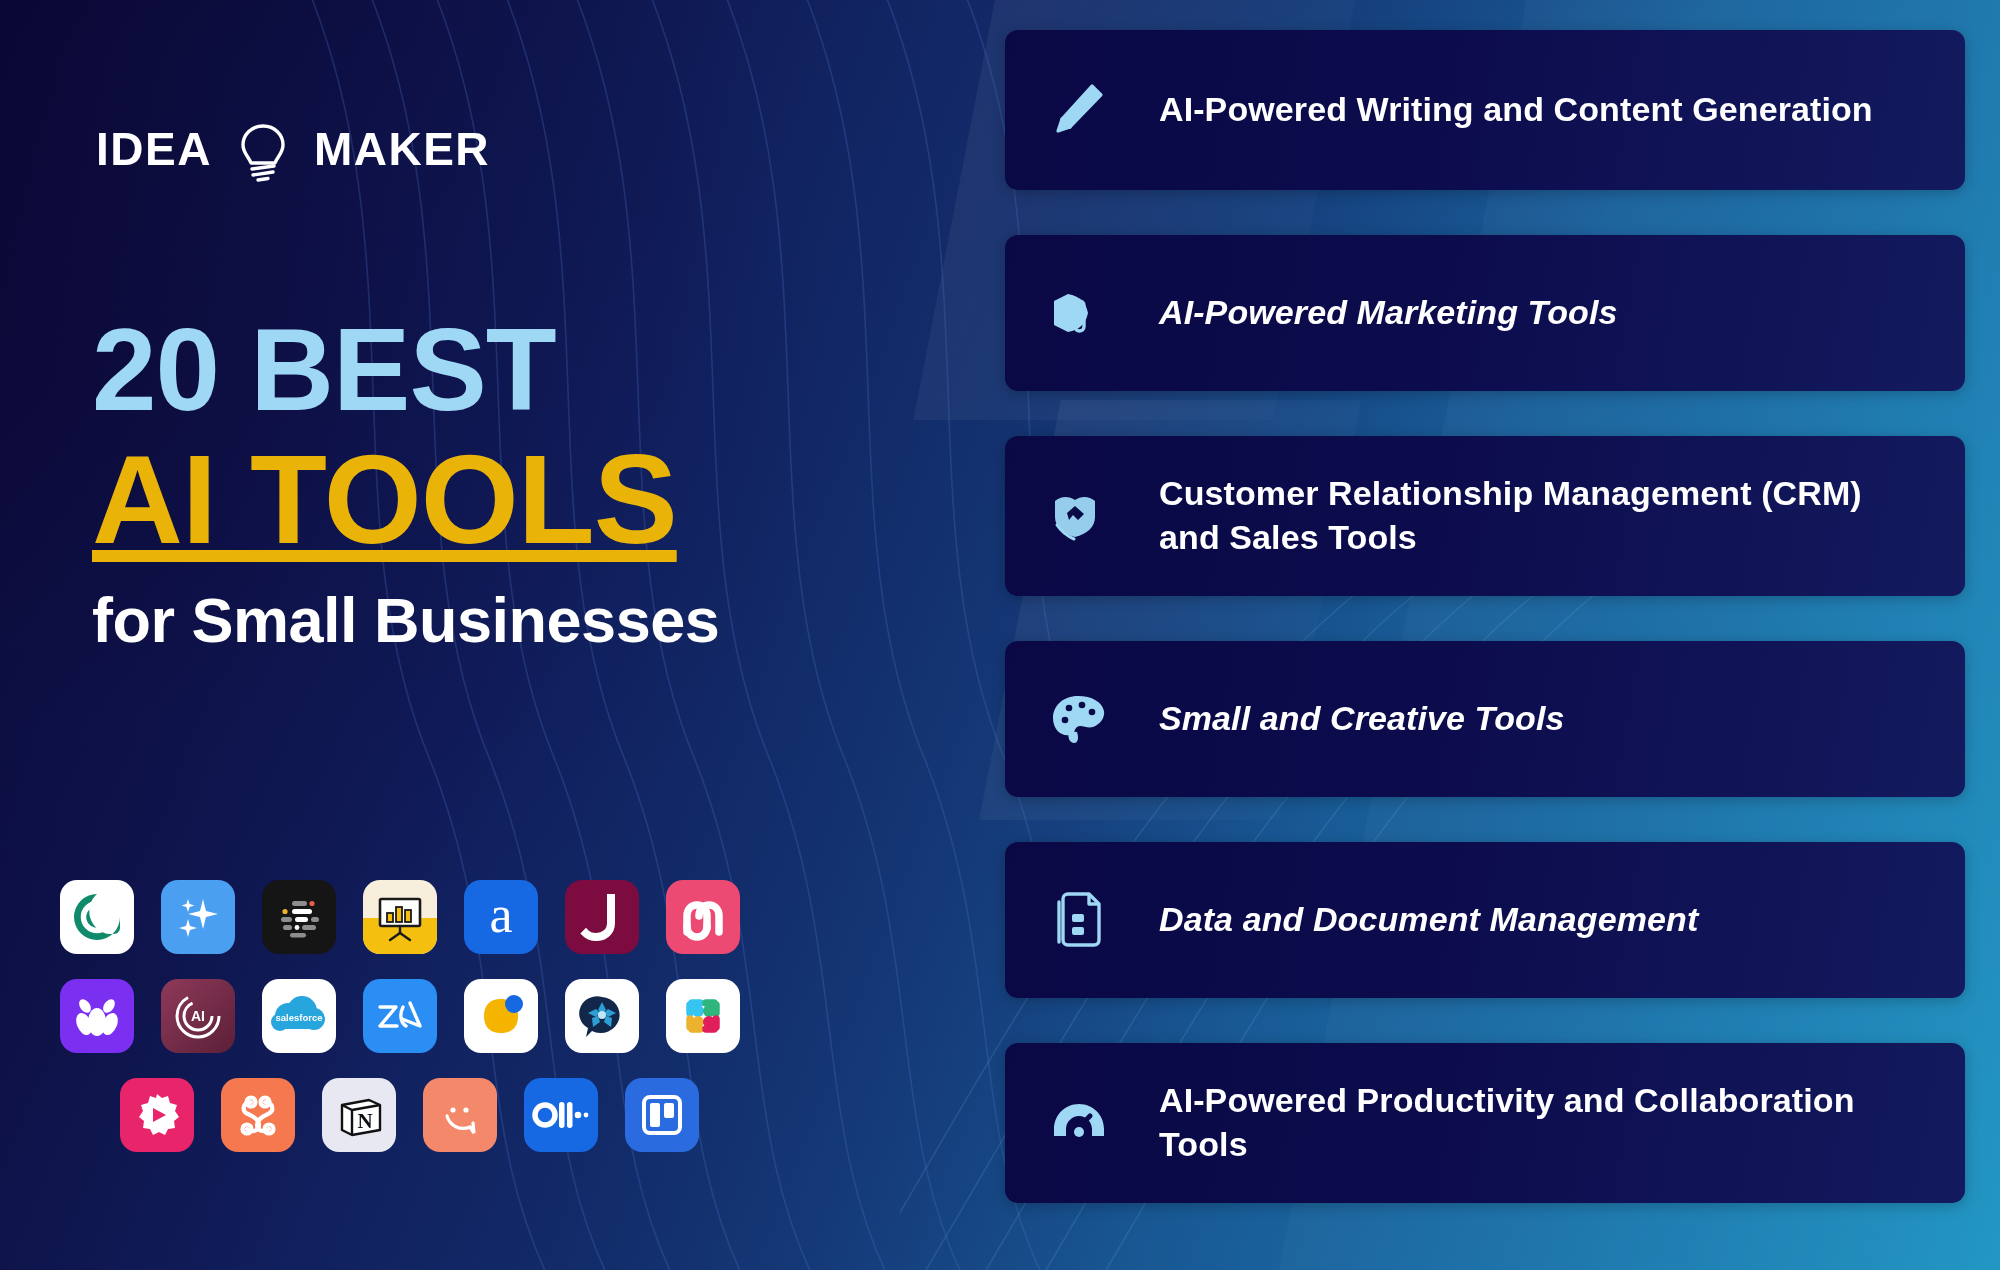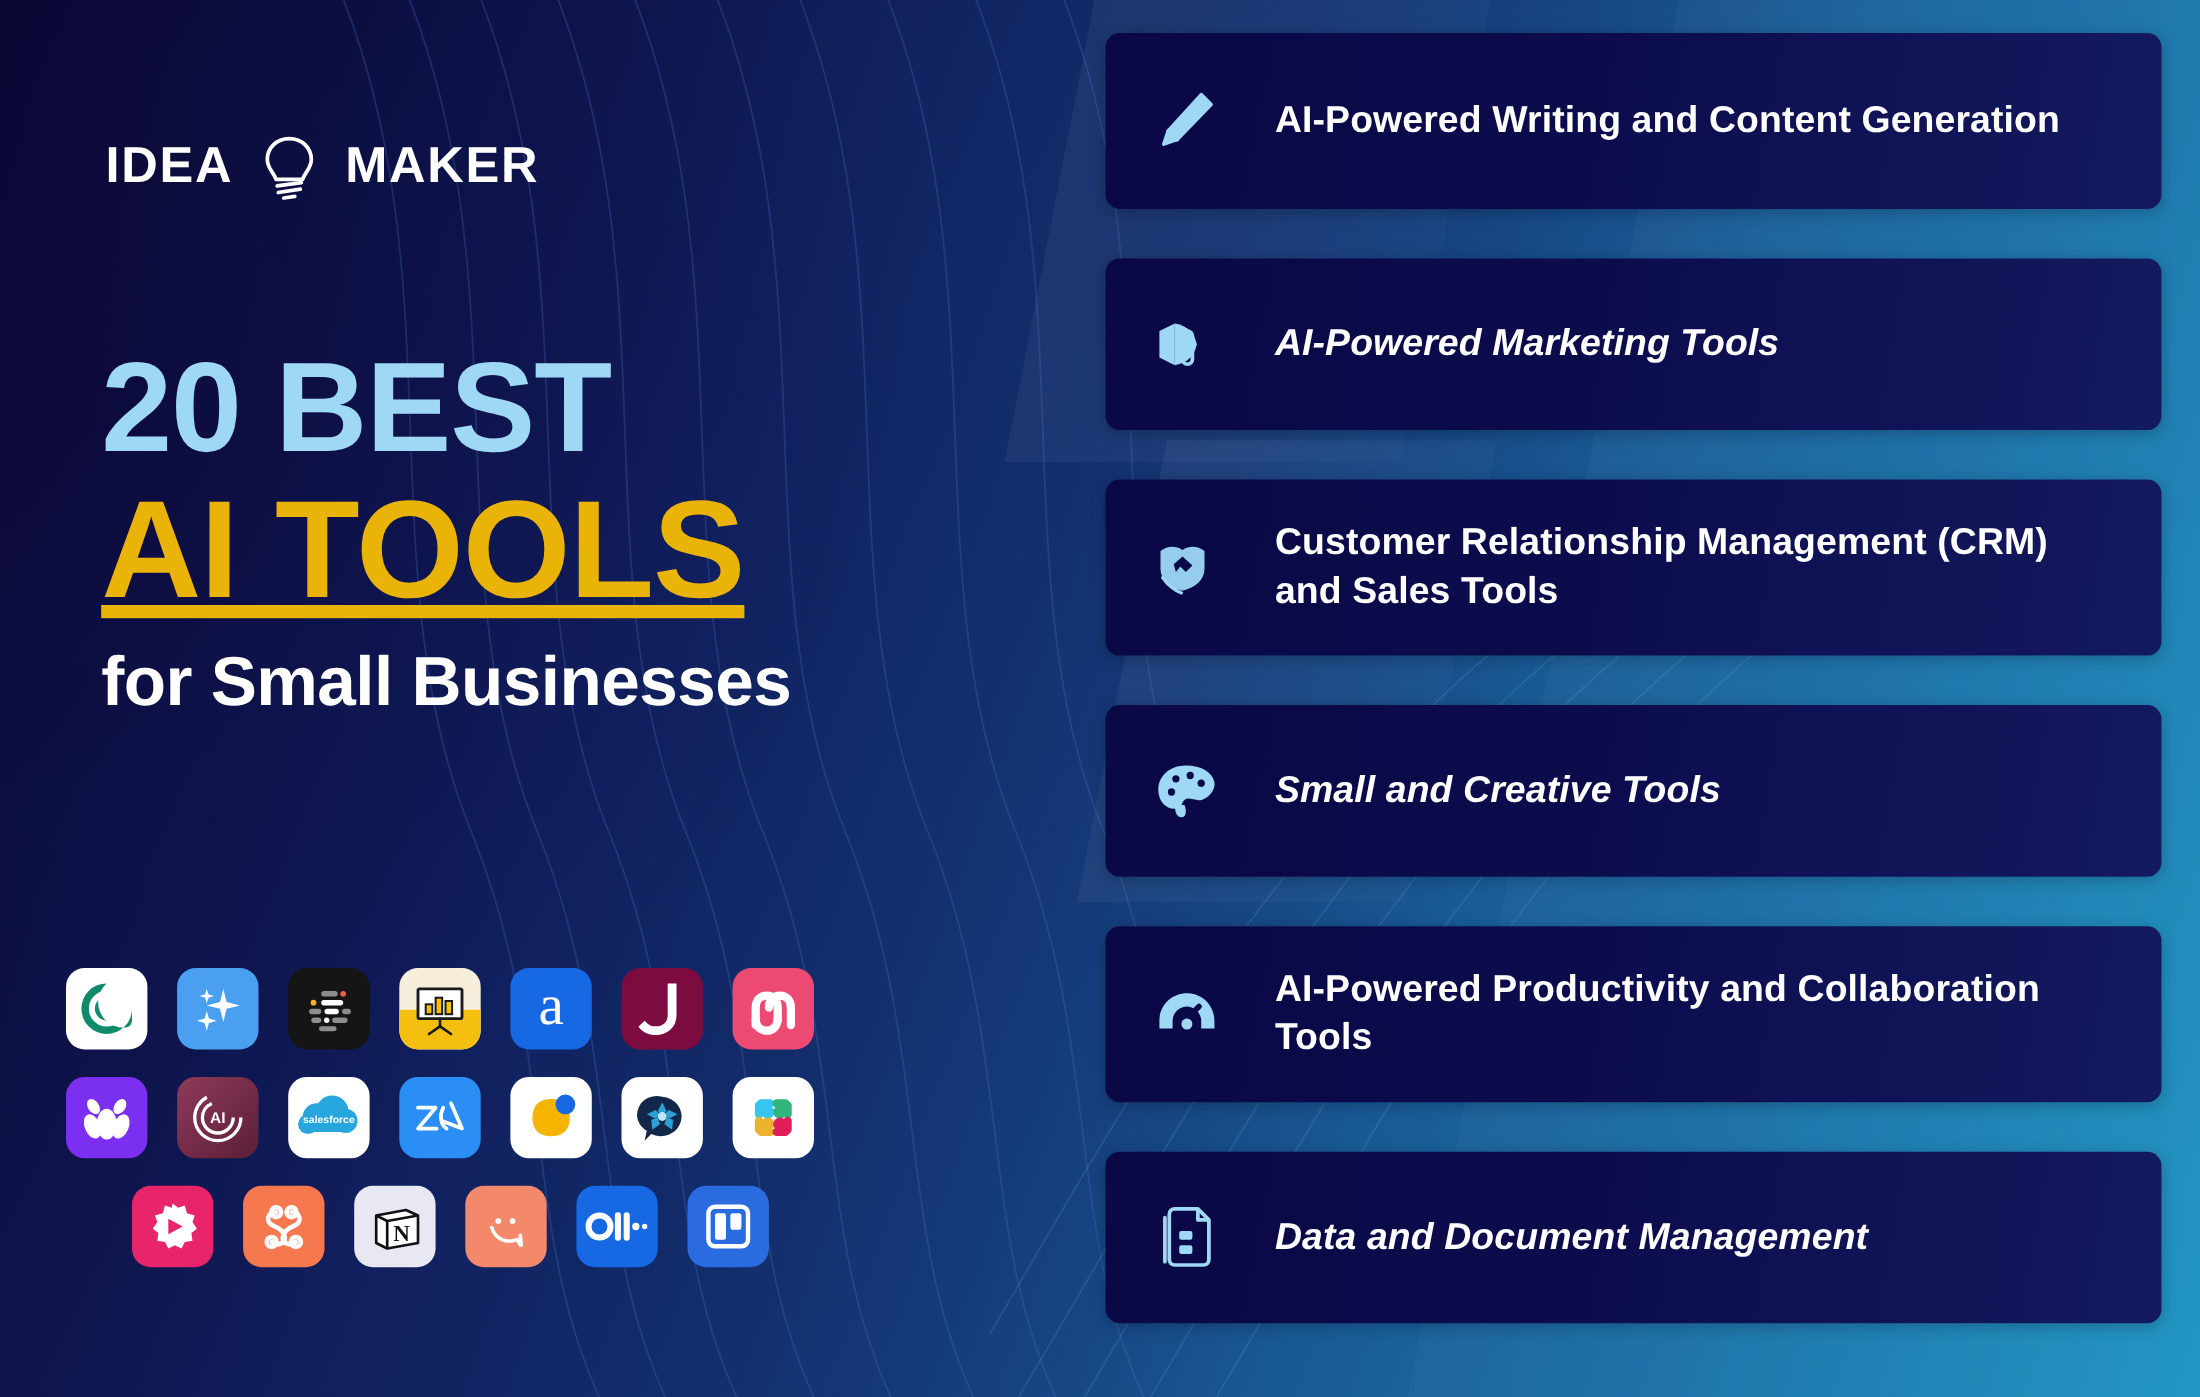--- a/index.html
+++ b/index.html
@@ -388,38 +388,38 @@
             <circle cx="20" cy="17" r="3.3"></circle>
               <circle cx="33" cy="14" r="3.3"></circle>
             <circle cx="43" cy="21" r="3.3"></circle>
               <circle cx="16" cy="29" r="3.3"></circle>
           </g>
         </svg>
       </span>
       <span class="card-text">Small and Creative Tools</span>
     </div>
 
-    <div class="card h2">
-      <span class="card-icon">
-        <svg width="62" height="54" viewBox="0 0 62 54">
-          <path d="M31 8 C17 8 6 19 6 33 L6 40 L18 40 L18 33 C18 26 24 20 31 20 C38 20 44 26 44 33 L44 40 L56 40 L56 33 C56 19 45 8 31 8 Z" fill="#9ed8f5"></path>
-          <path d="M42 20 L20 42" stroke="#0b0a48" stroke-width="5" stroke-linecap="round"></path>
-          <circle cx="31" cy="36" r="5" fill="#9ed8f5"></circle>
-        </svg>
-      </span>
-      <span class="card-text">AI-Powered Productivity and Collaboration Tools</span>
-    </div>
-
     <div class="card h1">
       <span class="card-icon">
         <svg width="56" height="60" viewBox="0 0 56 60">
           <path d="M17 4 L38 4 L48 14 L48 50 C48 53 46 55 43 55 L17 55 C14 55 12 53 12 50 L12 9 C12 6 14 4 17 4 Z" fill="none" stroke="#9ed8f5" stroke-width="3.4" stroke-linejoin="round"></path>
           <path d="M38 4 L38 14 L48 14" fill="none" stroke="#9ed8f5" stroke-width="3.4" stroke-linejoin="round"></path>
           <rect x="21" y="24" width="12" height="8" rx="2" fill="#9ed8f5"></rect>
           <rect x="21" y="37" width="12" height="8" rx="2" fill="#9ed8f5"></rect>
           <path d="M8 12 L8 52" stroke="#9ed8f5" stroke-width="3.4" stroke-linecap="round"></path>
         </svg>
       </span>
       <span class="card-text">Data and Document Management</span>
     </div>
 
+    <div class="card h2">
+      <span class="card-icon">
+        <svg width="62" height="54" viewBox="0 0 62 54">
+          <path d="M31 8 C17 8 6 19 6 33 L6 40 L18 40 L18 33 C18 26 24 20 31 20 C38 20 44 26 44 33 L44 40 L56 40 L56 33 C56 19 45 8 31 8 Z" fill="#9ed8f5"></path>
+          <path d="M42 20 L20 42" stroke="#0b0a48" stroke-width="5" stroke-linecap="round"></path>
+          <circle cx="31" cy="36" r="5" fill="#9ed8f5"></circle>
+        </svg>
+      </span>
+      <span class="card-text">AI-Powered Productivity and Collaboration Tools</span>
+    </div>
+
   </div>
 </div>
 
 </body></html>

